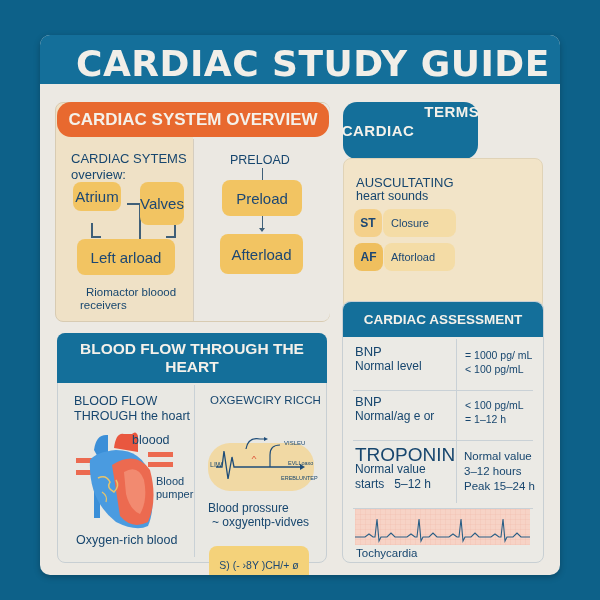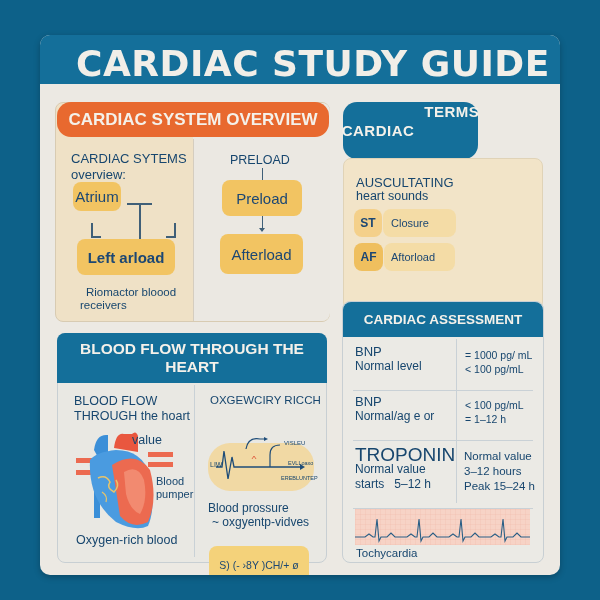--- a/index.html
+++ b/index.html
@@ -66,21 +66,24 @@
   <div class="line" style="left:87px; top:168px; width:25px; height:1.5px;"></div>
   <div class="line" style="left:99px; top:168px; width:1.5px; height:45px;"></div>
   <div class="line" style="left:51px; top:188px; width:1.5px; height:14px;"></div>
   <div class="line" style="left:51px; top:201px; width:10px; height:1.5px;"></div>
   <div class="line" style="left:134px; top:188px; width:1.5px; height:14px;"></div>
   <div class="line" style="left:126px; top:201px; width:10px; height:1.5px;"></div>
 
   <div class="pill" style="left:33px; top:147px; width:48px; height:29px;">
     <span>Atrium</span>
   </div>
-  <div class="pill" style="left:37px; top:204px; width:98px; height:36px;font-weight:bold;">
+  <div class="pill" style="left:100px; top:147px; width:44px; height:43px;">
+    <span>Valves</span>
+  </div>
+  <div class="pill" style="left:37px; top:204px; width:98px; height:36px;">
     <span>Left arload</span>
   </div>
 
   <div class="txt" style="left:46px; top:250px; font-size:11.5px; line-height:14px;">
     <div>Riomactor bloood</div>
   </div>
   <div class="txt" style="left:40px; top:264px; font-size:11.5px;">receivers</div>
 
   <div class="txt bold" style="left:190px; top:118px; font-size:12.5px;">PRELOAD</div>
   <div class="line" style="left:222px; top:133px; width:1.2px; height:12px;"></div>
@@ -134,21 +137,21 @@
     <path d="M18 20 Q20 5 30 5 L32 5 L32 45 Z" fill="#3b8fd8"></path>
     <path d="M18 60 L18 88 L24 88 L24 60 Z" fill="#3b8fd8"></path>
     <path d="M38 18 Q40 2 48 4 L56 4 Q60 0 62 6 L62 22 Z" fill="#e9573f"></path>
     <path d="M14 30 Q12 70 40 92 Q60 102 72 96 Q80 78 74 45 Q66 20 40 20 Q20 22 14 30 Z" fill="#4a9be0"></path>
     <path d="M36 35 Q60 20 74 40 Q82 70 72 92 Q56 100 44 86 Q40 60 36 35 Z" fill="#ec6a50"></path>
     <path d="M48 42 Q62 34 68 50 Q72 70 64 84 Q54 80 50 64 Z" fill="#f28a70"></path>
     <path d="M22 48 Q30 44 34 52 Q30 58 38 62 Q44 56 40 50" stroke="#e8c46a" stroke-width="1.5" fill="none"></path>
     <path d="M26 62 Q32 66 30 72" stroke="#e8c46a" stroke-width="1.2" fill="none"></path>
   </svg>
 
-  <div class="txt" style="left:92px; top:398px; font-size:12.5px;">value</div>
+  <div class="txt" style="left:92px; top:398px; font-size:12.5px;">bloood</div>
   <div class="txt" style="left:116px; top:440px; font-size:11px; line-height:13px;">
     <div>Blood</div>
     <div>pumper</div>
   </div>
   <div class="txt" style="left:36px; top:498px; font-size:12.5px;">Oxygen-rich blood</div>
 
   <div class="txt bold" style="left:170px; top:359px; font-size:11.5px;">OXGEWCIRY RICCH</div>
   <div style="position:absolute; left:168px; top:408px; width:106px; height:48px; background:#f1d9a4; border-radius:22px;"></div>
   <svg style="position:absolute; left:168px; top:386px;" width="110" height="72" viewBox="0 0 110 72">
     <path d="M8 46 L14 46 L16 30 L20 58 L24 36 L26 46 L92 46" stroke="#1e4c78" stroke-width="1.3" fill="none"></path>

